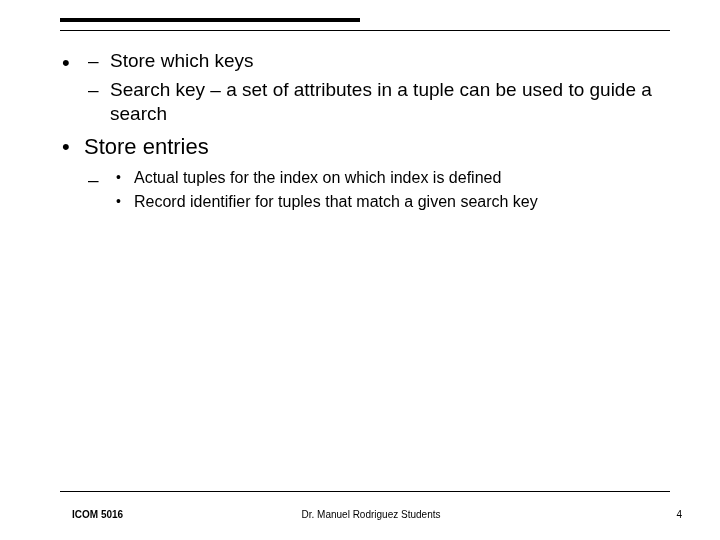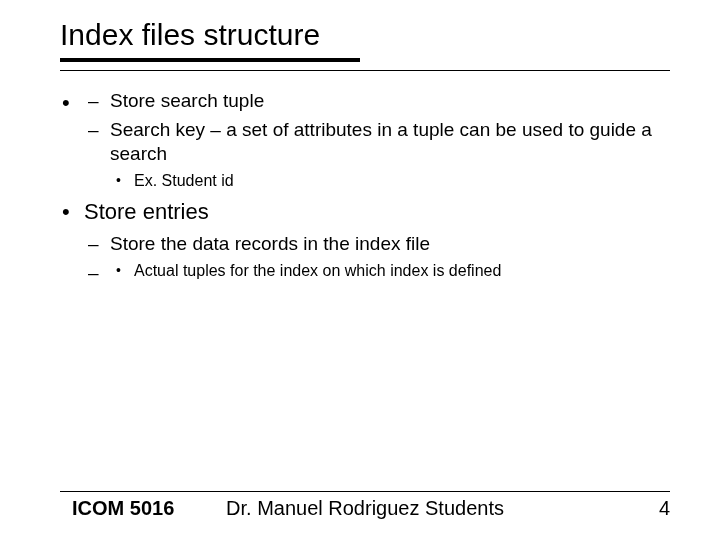--- a/index.html
+++ b/index.html
@@ -15,52 +15,48 @@
 
   .lvl2 { list-style: none; margin-top: 6px; }
   .lvl2 > li { position: relative; padding-left: 26px; font-size: 19px; margin-bottom: 4px; line-height: 1.3; }
   .lvl2 > li::before { content: "–"; position: absolute; left: 4px; top: 0; font-size: 19px; }
 
   .lvl3 { list-style: none; margin-top: 4px; }
   .lvl3 > li { position: relative; padding-left: 24px; font-size: 16px; margin-bottom: 4px; line-height: 1.3; }
   .lvl3 > li::before { content: "•"; position: absolute; left: 6px; top: 0; font-size: 14px; }
 
   .footer-line { position: absolute; left: 60px; bottom: 48px; width: 610px; height: 1px; background: #000; }
-  .footer { position: absolute; left: 60px; right: 50px; bottom: 20px; display: flex; justify-content: space-between; align-items: baseline; font-size: 20px; font-weight: bold; padding-left: 12px; }
+  .footer { position: absolute; left: 60px; right: 38px; bottom: 20px; display: flex; justify-content: space-between; align-items: baseline; font-size: 10px; font-weight: bold; padding-left: 12px; }
   .footer-center { font-weight: normal; position: absolute; left: 50%; transform: translateX(-50%); }
   .footer-right { font-weight: normal; }
   .italic { font-style: italic; }
 </style>
 </head>
 <body>
 
 <div class="slide">
-  <div class="title">Index files structure</div>
   <div class="title-underline"></div>
   <div class="thin-line"></div>
 
   <ul class="lvl1">
     <li>
       <ul class="lvl2">
-        <li><span>Store search tuple</span></li>
+        <li><span>Store which keys</span></li>
         <li>
           <span>Search key – a set of attributes in a tuple can be used to guide a search</span>
-          <ul class="lvl3">
-            <li><span>Ex. Student id</span></li>
-          </ul>
         </li>
       </ul>
     </li>
     <li>
       <span>Store entries</span>
       <ul class="lvl2">
-        <li><span>Store the data records in the index file</span></li>
         <li>
           <ul class="lvl3">
             <li><span>Actual tuples for the index on which index is defined</span></li>
+            <li><span>Record identifier for tuples that match a given search key</span></li>
           </ul>
         </li>
       </ul>
     </li>
   </ul>
 
   <div class="footer-line"></div>
   <div class="footer">
     <span>ICOM 5016</span>
     <span class="footer-center">Dr. Manuel Rodriguez Students</span>

